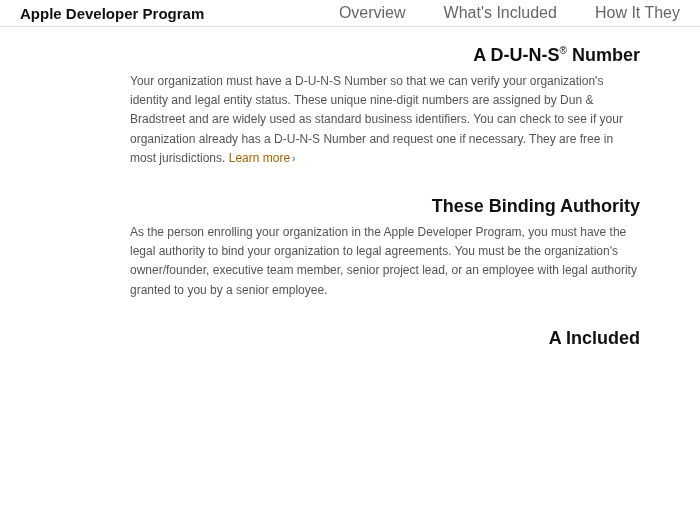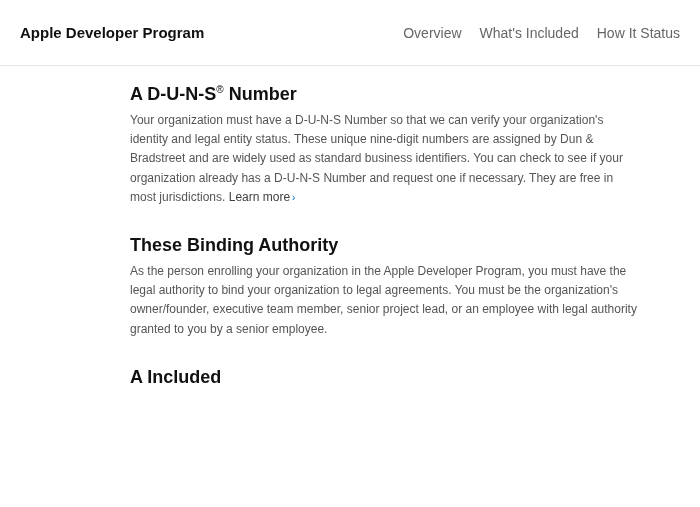--- a/index.html
+++ b/index.html
@@ -4,83 +4,85 @@
   <style>
     * { margin: 0; padding: 0; box-sizing: border-box; }
     body {
       font-family: -apple-system, BlinkMacSystemFont, "Helvetica Neue", Arial, sans-serif;
       background: #fff;
       width: 700px;
       color: #333;
     }
     .topbar {
       border-bottom: 1px solid #e5e5e5;
-      padding: 24px 20px;
+      padding: 4px 20px;
       display: flex;
       justify-content: space-between;
       align-items: center;
     }
     .brand {
       font-size: 15px;
       font-weight: 600;
       color: #111;
     }
     .topnav {
       display: flex;
       gap: 18px;
     }
     .topnav a {
-      font-size: 14px;
+      font-size: 16px;
       color: #666;
       text-decoration: none;
       cursor: pointer;
+      margin-left: 20px;
     }
     .content {
       padding: 18px 60px 40px 130px;
       position: relative;
     }
     .section {
       margin-bottom: 28px;
     }
     .section h2 {
       font-size: 18px;
       font-weight: 700;
       color: #111;
       margin-bottom: 6px;
+      text-align: right;
     }
     .section h2 .reg {
       font-size: 10px;
       vertical-align: super;
       font-weight: 400;
     }
     .section p {
       font-size: 12px;
       line-height: 1.6;
       color: #555;
     }
     .learn-link {
-      color: #404040;
+      color: #a16207;
       text-decoration: none;
       cursor: pointer;
     }
     .chev {
       font-size: 10px;
       color: #0070c9;
       margin-left: 2px;
     }
   </style>
 </head>
 <body>
 
 <div class="topbar">
   <div class="brand">Apple Developer Program</div>
   <nav class="topnav">
     <a>Overview</a>
     <a>What's Included</a>
-    <a>How It Status</a>
+    <a>How It They</a>
   </nav>
 </div>
 
 <div class="content">
 
   <div class="section">
     <h2>
       <span>A D-U-N-S</span><span class="reg">®</span><span> Number</span>
     </h2>
     <p>

